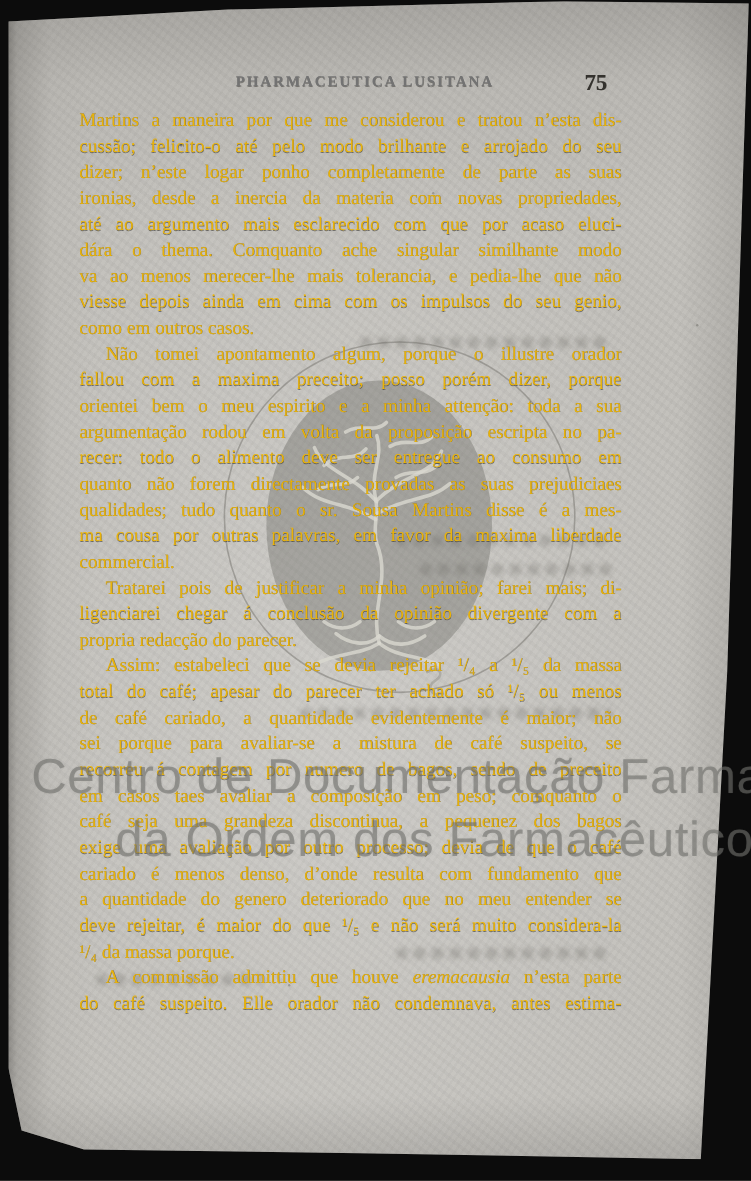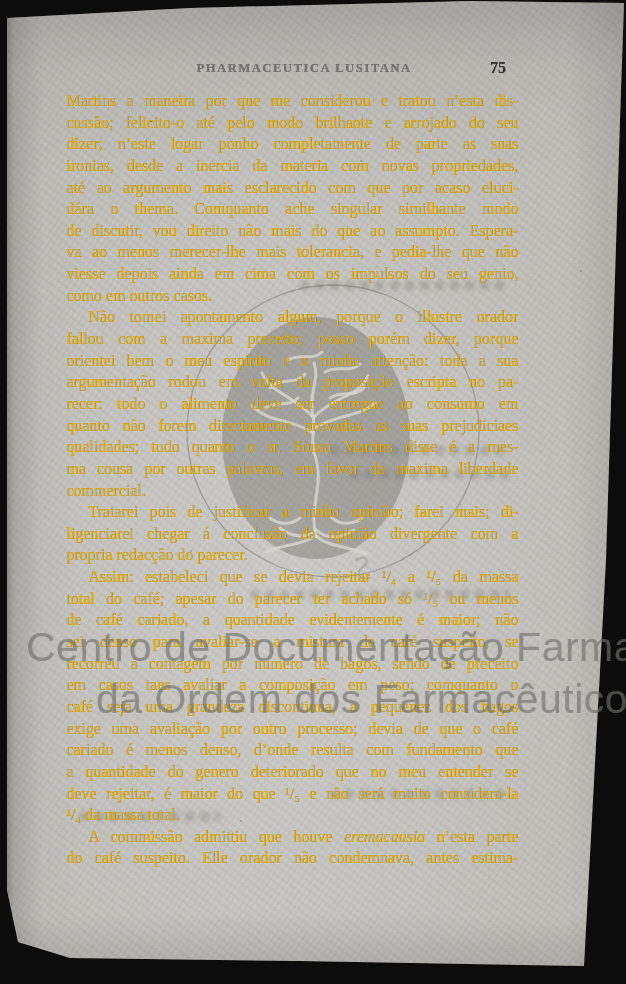--- a/index.html
+++ b/index.html
@@ -28,21 +28,21 @@
       300px 905px 0 rgba(60,58,54,0.4), 480px 860px 0 rgba(60,58,54,0.3),
       210px 40px 0 rgba(60,58,54,0.3), 40px 430px 0 rgba(60,58,54,0.3);}
   
   .header{position:absolute;left:66px;top:61px;width:440px;height:20px;z-index:2;}
   .header .title{
     display:block;text-align:center;text-indent:36px;
     font-size:12.5px;font-weight:bold;letter-spacing:1.6px;color:#737373;
     text-shadow:0.3px 0.3px 0.4px rgba(40,38,34,0.45);
   }
   .header .pagenum{
-    position:absolute;right:0;top:-2px;font-size:16px;font-weight:bold;color:#34322e;
+    position:absolute;right:0;top:-2px;font-size:19px;font-weight:bold;color:#34322e;
     text-shadow:0.3px 0.3px 0.4px rgba(40,38,34,0.45);
   }
   
   .textbody{position:absolute;left:66px;top:90px;width:452px;z-index:2;}
   .line{
     height:21.65px;line-height:21.65px;overflow:hidden;
     font-size:16px;color:#eab308;
     text-align:justify;text-align-last:justify;
     text-shadow:0.25px 0.25px 0.35px rgba(40,38,34,0.55);
   }
@@ -109,46 +109,45 @@
   <span class="pagenum">75</span>
 </div>
 
 <div class="textbody">
     <div class="line">Martins a maneira por que me considerou e tratou n’esta dis-</div>
     <div class="line">cussão; felicito-o até pelo modo brilhante e arrojado do seu</div>
     <div class="line">dizer; n’este logar ponho completamente de parte as suas</div>
     <div class="line">ironias, desde a inercia da materia com novas propriedades,</div>
     <div class="line">até ao argumento mais esclarecido com que por acaso eluci-</div>
     <div class="line">dára o thema. Comquanto ache singular similhante modo</div>
-    <div class="line">de discutir, vou direito não mais do que ao assumpto. Espera-</div>
     <div class="line">va ao menos merecer-lhe mais tolerancia, e pedia-lhe que não</div>
     <div class="line">viesse depois ainda em cima com os impulsos do seu genio,</div>
     <div class="line para-end">como em outros casos.</div>
     <div class="line indent">Não tomei apontamento algum, porque o illustre orador</div>
     <div class="line">fallou com a maxima preceito; posso porém dizer, porque</div>
     <div class="line">orientei bem o meu espirito e a minha attenção: toda a sua</div>
     <div class="line">argumentação rodou em volta da proposição escripta no pa-</div>
     <div class="line">recer: todo o alimento deve ser entregue ao consumo em</div>
     <div class="line">quanto não forem directamente provadas as suas prejudiciaes</div>
     <div class="line">qualidades; tudo quanto o sr. Sousa Martins disse é a mes-</div>
     <div class="line">ma cousa por outras palavras, em favor da maxima liberdade</div>
     <div class="line para-end">commercial.</div>
     <div class="line indent">Tratarei pois de justificar a minha opinião; farei mais; di-</div>
     <div class="line">ligenciarei chegar á conclusão da opinião divergente com a</div>
     <div class="line para-end">propria redacção do parecer.</div>
     <div class="line indent">Assim: estabeleci que se devia rejeitar ¹/₄ a ¹/₅ da massa</div>
     <div class="line">total do café; apesar do parecer ter achado só ¹/₅ ou menos</div>
     <div class="line">de café cariado, a quantidade evidentemente é maior; não</div>
-    <div class="line">sei denso para avaliar-se a mistura de café suspeito, se</div>
+    <div class="line">sei porque para avaliar-se a mistura de café suspeito, se</div>
     <div class="line">recorreu á contagem por numero de bagos, sendo de preceito</div>
     <div class="line">em casos taes avaliar a composição em peso; comquanto o</div>
     <div class="line">café seja uma grandeza discontinua, a pequenez dos bagos</div>
     <div class="line">exige uma avaliação por outro processo; devia de que o café</div>
     <div class="line">cariado é menos denso, d’onde resulta com fundamento que</div>
     <div class="line">a quantidade do genero deteriorado que no meu entender se</div>
     <div class="line">deve rejeitar, é maior do que ¹/₅ e não será muito considera-la</div>
-    <div class="line para-end">¹/₄ da massa total.</div>
+    <div class="line para-end">¹/₄ da massa porque.</div>
     <div class="line indent">A commissão admittiu que houve <em>eremacausia</em> n’esta parte</div>
     <div class="line">do café suspeito. Elle orador não condemnava, antes estima-</div>
   </div>
 
 <div class="wm wm1">Centro de Documentação Farmacêutica</div>
 <div class="wm wm2">da Ordem dos Farmacêuticos</div>
 
 </body></html>

